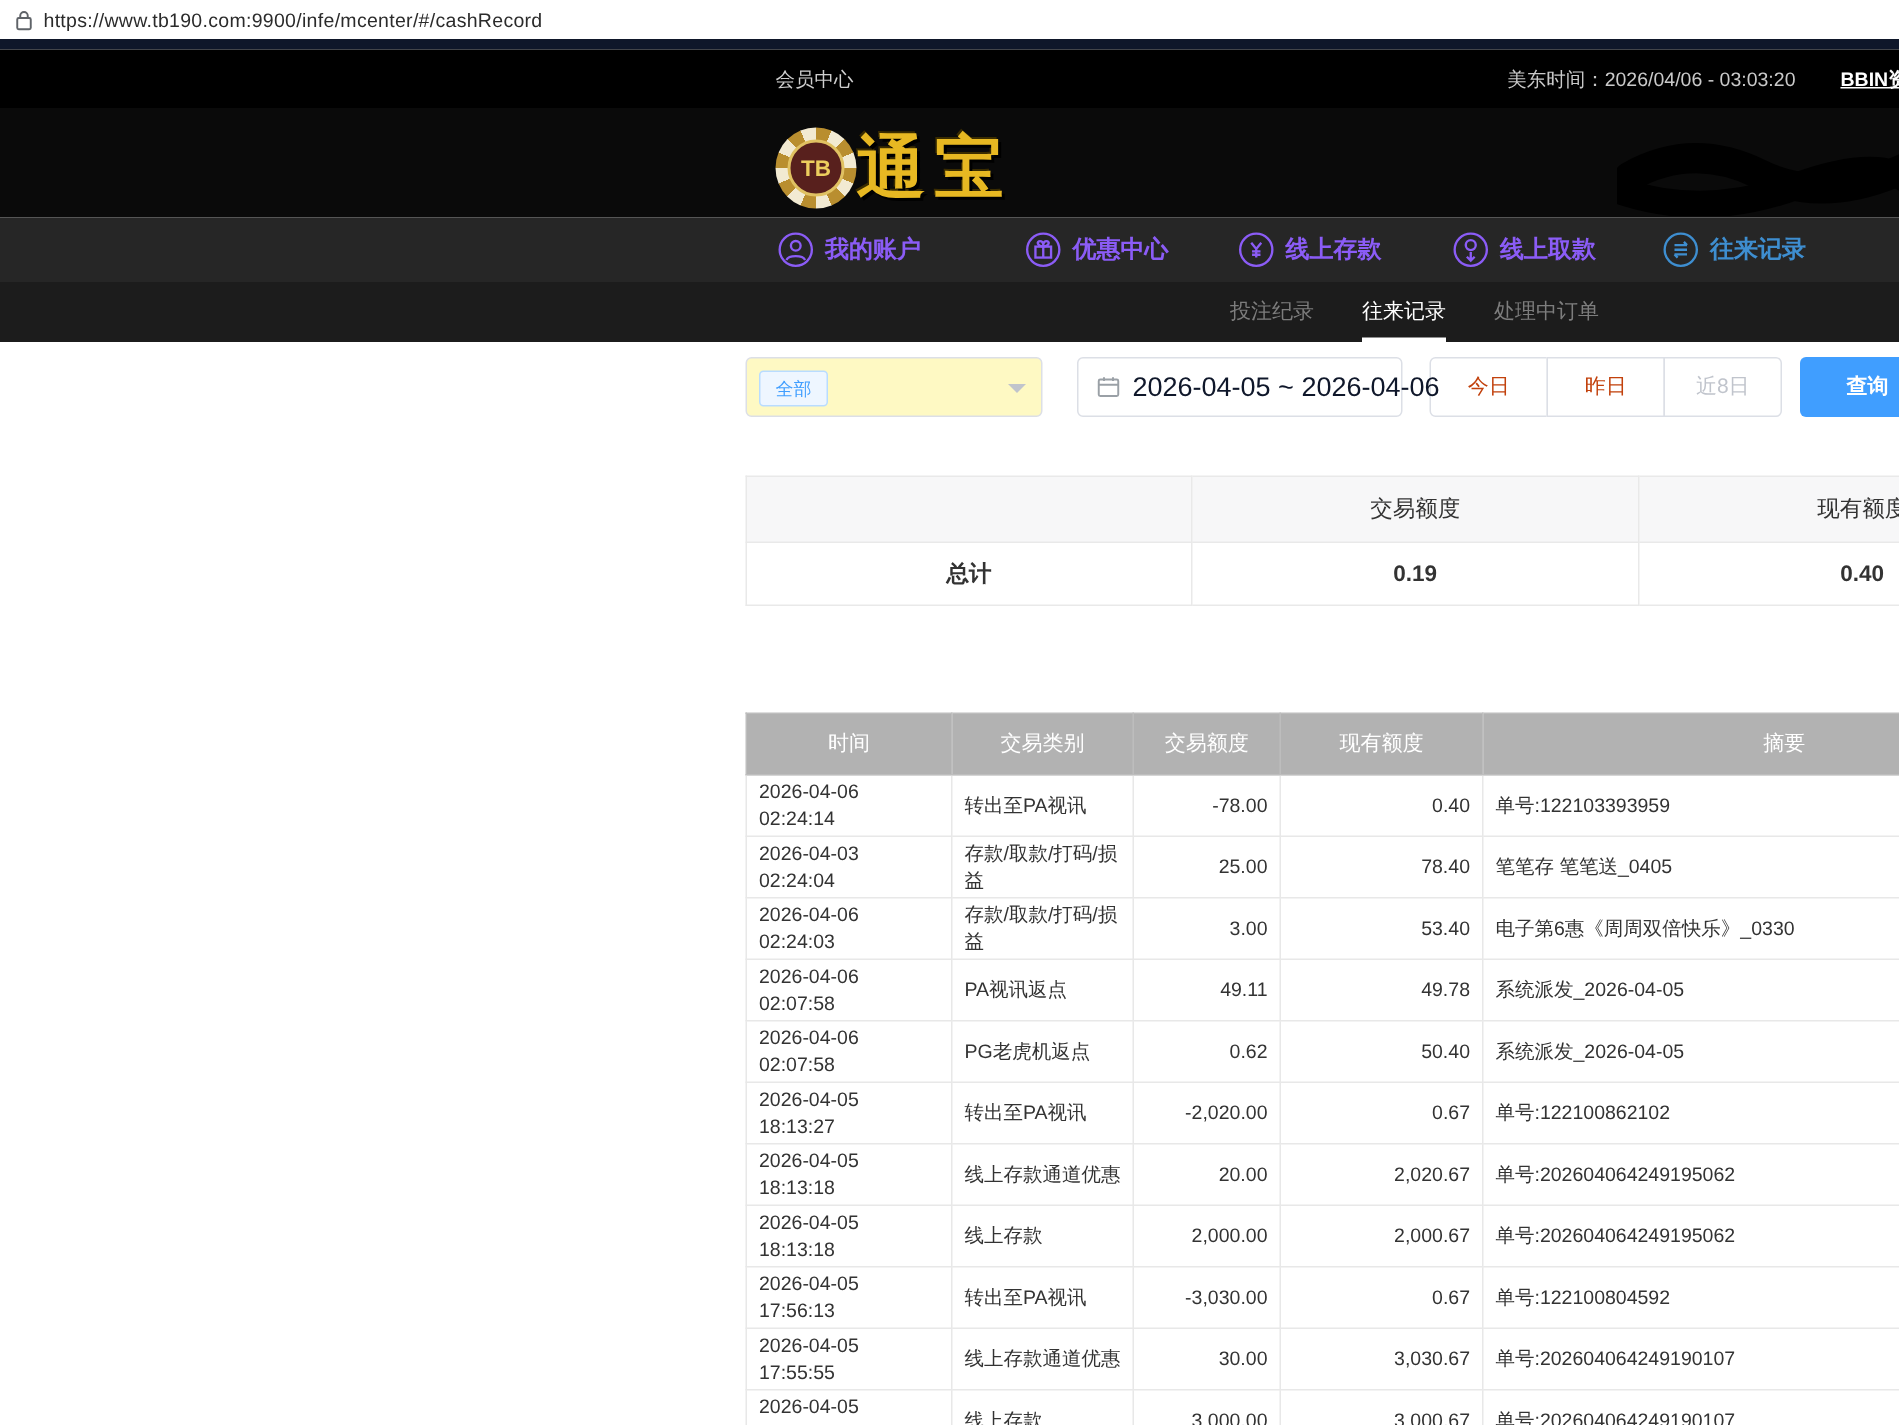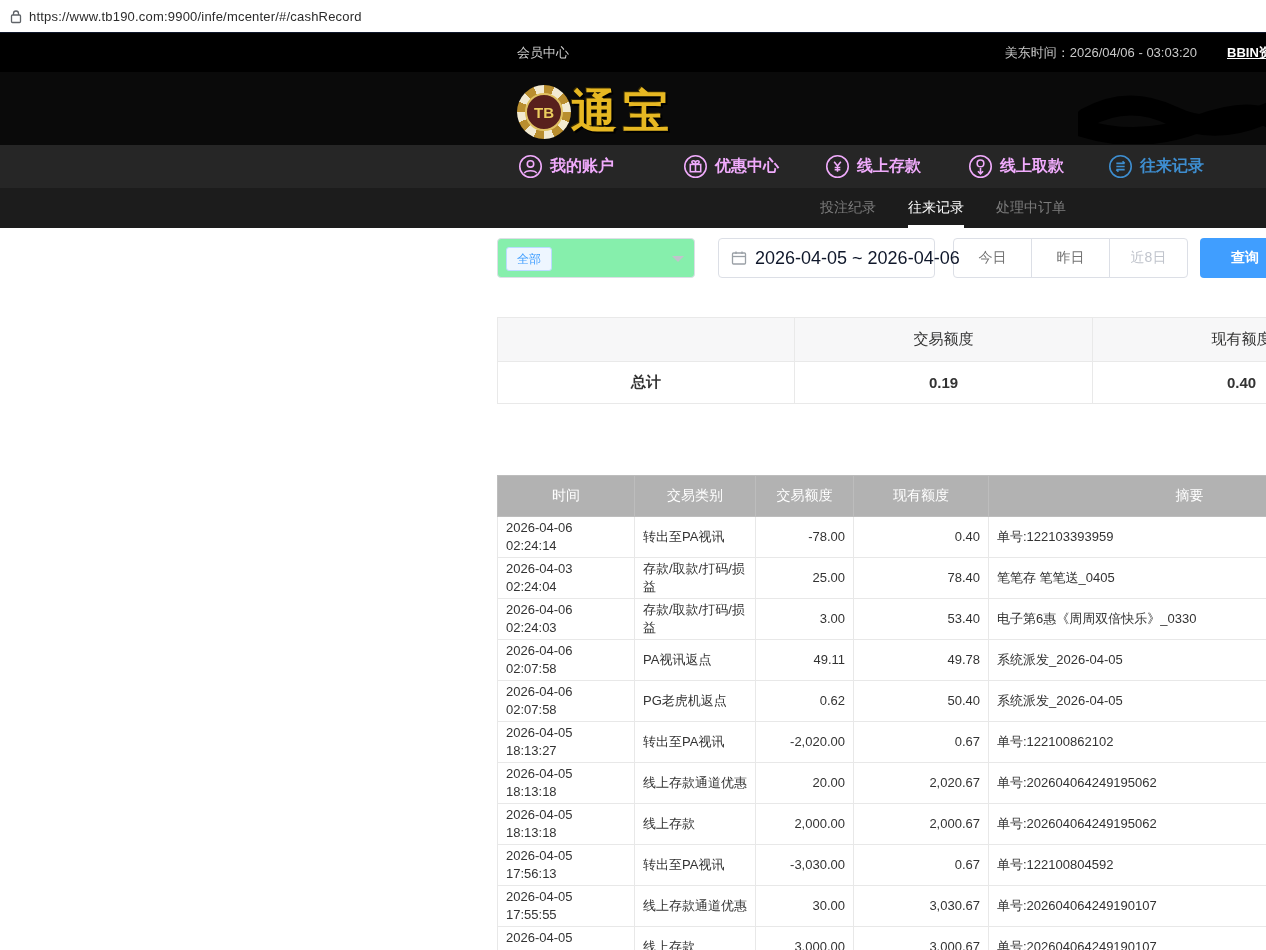--- a/index.html
+++ b/index.html
@@ -1,21 +1,21 @@
 <!DOCTYPE html>
 <html><head>
 <meta charset="utf-8">
 <style>
   * { margin:0; padding:0; box-sizing:border-box; }
   html,body { width:1266px; height:950px; overflow:hidden; background:#fff;
     font-family:"Liberation Sans", sans-serif; }
   .page { position:relative; width:1266px; height:950px; overflow:hidden; background:#fff; }
 
   
-  .browser-bar { height:33px; background:#fff; border-bottom:1px solid #0f172a;
+  .browser-bar { height:33px; background:#fff; border-bottom:7px solid #0f172a;
     display:flex; align-items:center; padding-left:10px; }
   .lock { width:12px; height:15px; margin-right:7px; flex:0 0 auto; }
   .url-text { font-size:13px; color:#2b2b2b; letter-spacing:.2px; }
 
   
   .topbar { position:relative; height:39px; background:#000; }
   .topbar .member { position:absolute; left:517px; top:0; line-height:39px; font-size:13px; color:#cfcfcf; }
   .topbar .ustime { position:absolute; right:69px; top:0; line-height:39px; font-size:13px; color:#c9c9c9; }
   .topbar .bbin { position:absolute; left:1227px; top:0; line-height:39px; font-size:13px; font-weight:bold;
     color:#fff; text-decoration:underline; white-space:nowrap; }
@@ -28,47 +28,47 @@
   .chip-inner { position:absolute; inset:8px; border-radius:50%; background:#58201d;
     border:2px solid #e0c162; color:#eccd5e; display:flex; align-items:center; justify-content:center;
     font-size:15px; font-weight:bold; }
   .brand { font-family:"Liberation Serif", serif; font-size:46px; font-weight:bold;
     color:#e7b822; text-shadow:2px 2px 0 #000, -1px -1px 0 #3a2c00; letter-spacing:6px; }
   .scribble { position:absolute; left:1078px; top:20px; }
 
   
   .navbar { position:relative; height:43px; background:#262626; }
   .nav-item { position:absolute; top:0; height:43px; display:flex; align-items:center; gap:7px;
-    color:#f0abfc; font-size:16px; font-weight:bold; cursor:pointer; }
+    color:#8b5cf6; font-size:16px; font-weight:bold; cursor:pointer; }
   .nav-item svg { display:block; }
   .nav-item.active { color:#3e8ed0; }
   .ni-0{left:518px;} .ni-1{left:683px;} .ni-2{left:825px;} .ni-3{left:968px;} .ni-4{left:1108px;}
 
   
   .subnav { position:relative; height:40px; background:#1c1c1c; }
   .sub-item { position:absolute; top:0; height:40px; line-height:38px; font-size:14px; color:#7d7d7d; cursor:pointer; }
   .sub-item.active { color:#fff; border-bottom:3px solid #fff; }
   .si-0{left:820px;text-align:center;} .si-1{left:908px;} .si-2{left:996px;}
 
   
   .content { position:relative; height:722px; background:#fff; }
 
   
   .filter-row { position:absolute; left:497px; top:10px; height:40px; display:flex; align-items:stretch; }
-  .sel-box { position:relative; width:198px; border:1px solid #dcdfe6; border-radius:4px; background:#86efac; cursor:pointer; }
+  .sel-box { position:relative; width:198px; border:1px solid #dcdfe6; border-radius:4px; background:#fef9c3; cursor:pointer; }
   .sel-tag { position:absolute; left:8px; top:8px; height:24px; line-height:22px; padding:0 10px;
     font-size:12px; color:#409eff; background:#eef6ff; border:1px solid #b9dcff; border-radius:3px; }
   .sel-caret { position:absolute; right:10px; top:17px; width:0; height:0;
     border:6px solid transparent; border-top-color:#c0c4cc; }
   .date-box { position:relative; width:217px; margin-left:23px; border:1px solid #dcdfe6; border-radius:4px;
     background:#fff; display:flex; align-items:center; padding-left:12px; cursor:text; }
   .date-box svg { margin-right:8px; flex:0 0 auto; }
   .date-text { font-size:18px; color:#0f172a; white-space:nowrap; }
   .btn-group { display:flex; margin-left:18px; }
-  .qbtn { width:79px; border:1px solid #dcdfe6; background:#fff; font-size:14px; color:#737373;
+  .qbtn { width:79px; border:1px solid #dcdfe6; background:#fff; font-size:14px; color:#c2410c;
     cursor:pointer; font-family:inherit; }
   .qbtn + .qbtn { margin-left:-1px; }
   .qbtn:first-child { border-radius:4px 0 0 4px; }
   .qbtn:last-child { border-radius:0 4px 4px 0; color:#c0c4cc; }
   .search-btn { width:90px; margin-left:12px; border:none; border-radius:4px; background:#409eff;
     color:#fff; font-size:14px; font-weight:bold; cursor:pointer; font-family:inherit; }
 
   
   .summary-table { position:absolute; left:497px; top:89px; width:893px; border-collapse:collapse; table-layout:fixed; }
   .summary-table th, .summary-table td { border:1px solid #e9e9e9; text-align:center; font-weight:normal; }

